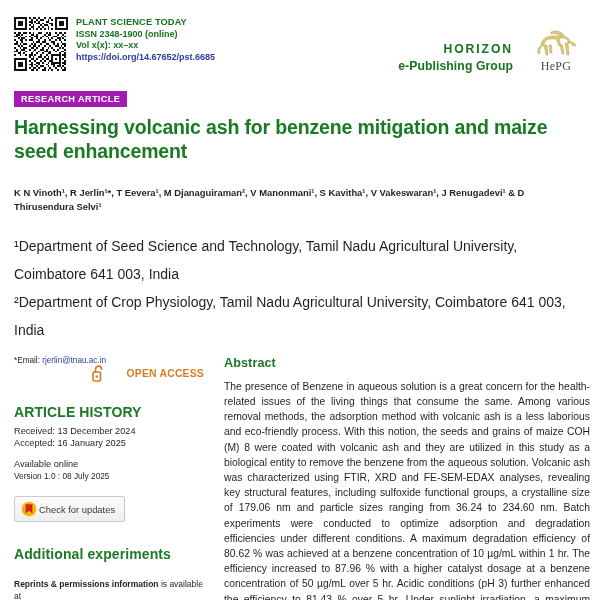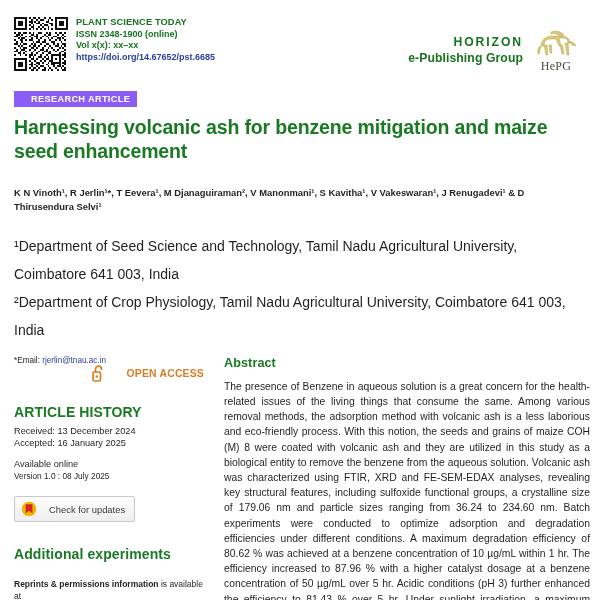--- a/index.html
+++ b/index.html
@@ -35,22 +35,22 @@
   }
   .journal-issn, .journal-vol {
     font-size: 9.0px; font-weight: bold; color: #17731f;
   }
   .journal-doi {
     font-size: 9.0px; font-weight: bold; color: #2b3f9e;
   }
 
   .publisher-block {
     margin-left: auto;
-    display: flex; align-items: center;
-    gap: 7px;
+    display: flex; align-items: flex-end;
+    gap: 17px;
     padding-right: 8px;
     padding-top: 10px;
   }
   .publisher-names { text-align: right; line-height: 1.35; }
   .pub-horizon {
     font-size: 12.2px; font-weight: bold; color: #17731f;
     letter-spacing: 1.9px;
   }
   .pub-group {
     font-size: 12.2px; font-weight: bold; color: #17731f;
@@ -60,25 +60,25 @@
   .hepg-word {
     font-family: "Liberation Serif", serif;
     font-size: 12px; color: #4a4a3e; letter-spacing: .3px;
     margin-top: -3px;
   }
 
   
   .badge-row { padding: 2px 14px 0 14px; }
   .research-badge {
     display: inline-block;
-    background: #8b5cf6;
+    background: #a21caf;
     color: #ffffff;
     font-size: 9.2px; font-weight: bold;
     letter-spacing: .35px;
-    padding: 3px 7px 3px 17px;
+    padding: 3px 7px 3px 7px;
   }
   .article-title {
     padding: 9px 22px 0 14px;
     font-size: 19.5px;
     font-weight: bold;
     line-height: 1.22;
     color: #1a7a24;
     letter-spacing: -.15px;
   }
 
@@ -118,21 +118,21 @@
     font-size: 14px; font-weight: bold; color: #1a7a24;
     letter-spacing: .1px;
   }
   .history { margin-top: 22px; }
   .history-dates { margin-top: 5px; font-size: 9.2px; line-height: 1.38; }
   .history-online { margin-top: 8px; font-size: 9.2px; line-height: 1.38; }
   .history-version { font-size: 8.3px; }
 
   .crossmark {
     margin-top: 14px;
-    display: inline-flex; align-items: center; gap: 12px;
+    display: inline-flex; align-items: center; gap: 2px;
     border: 1px solid #c9c9c9;
     background: linear-gradient(180deg,#fdfdfd 0%, #eeeeee 100%);
     border-radius: 2px;
     padding: 4px 9px 4px 6px;
   }
   .crossmark-text { font-size: 9.4px; color: #3a3a3a; }
 
   .addl { margin-top: 24px; }
   .addl-body {
     margin-top: 5px; font-size: 8.5px; line-height: 1.42;

